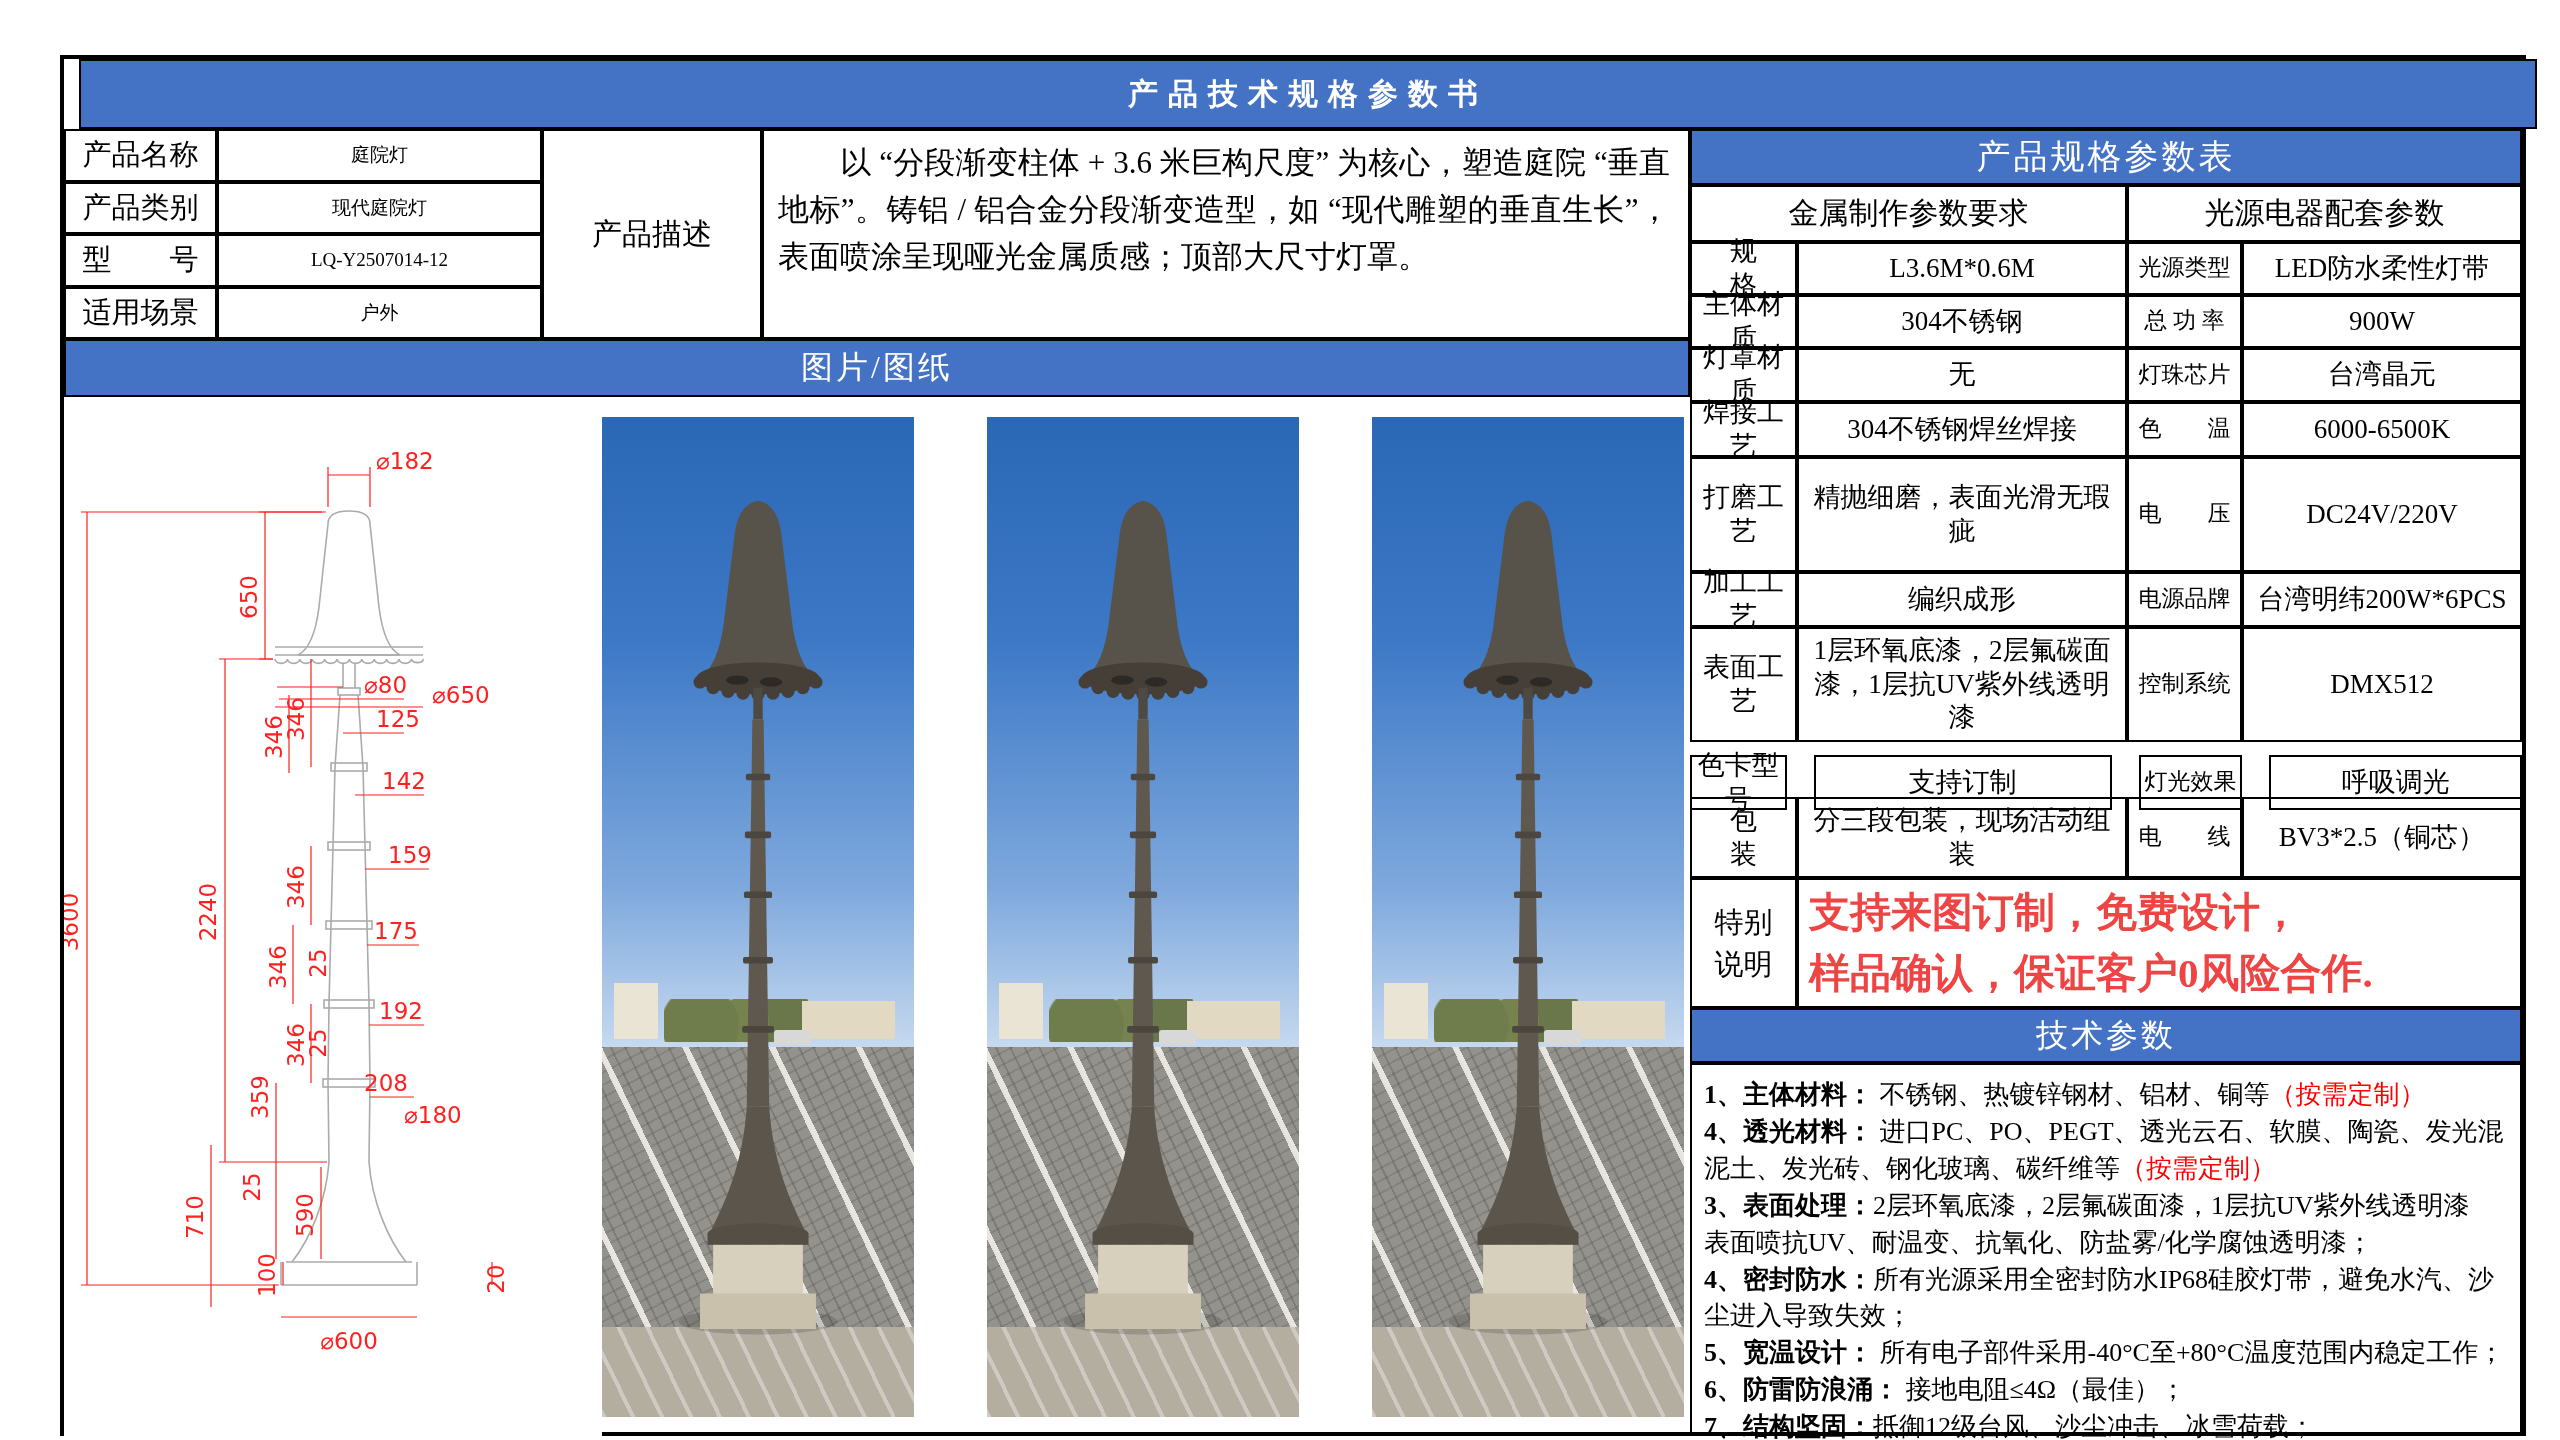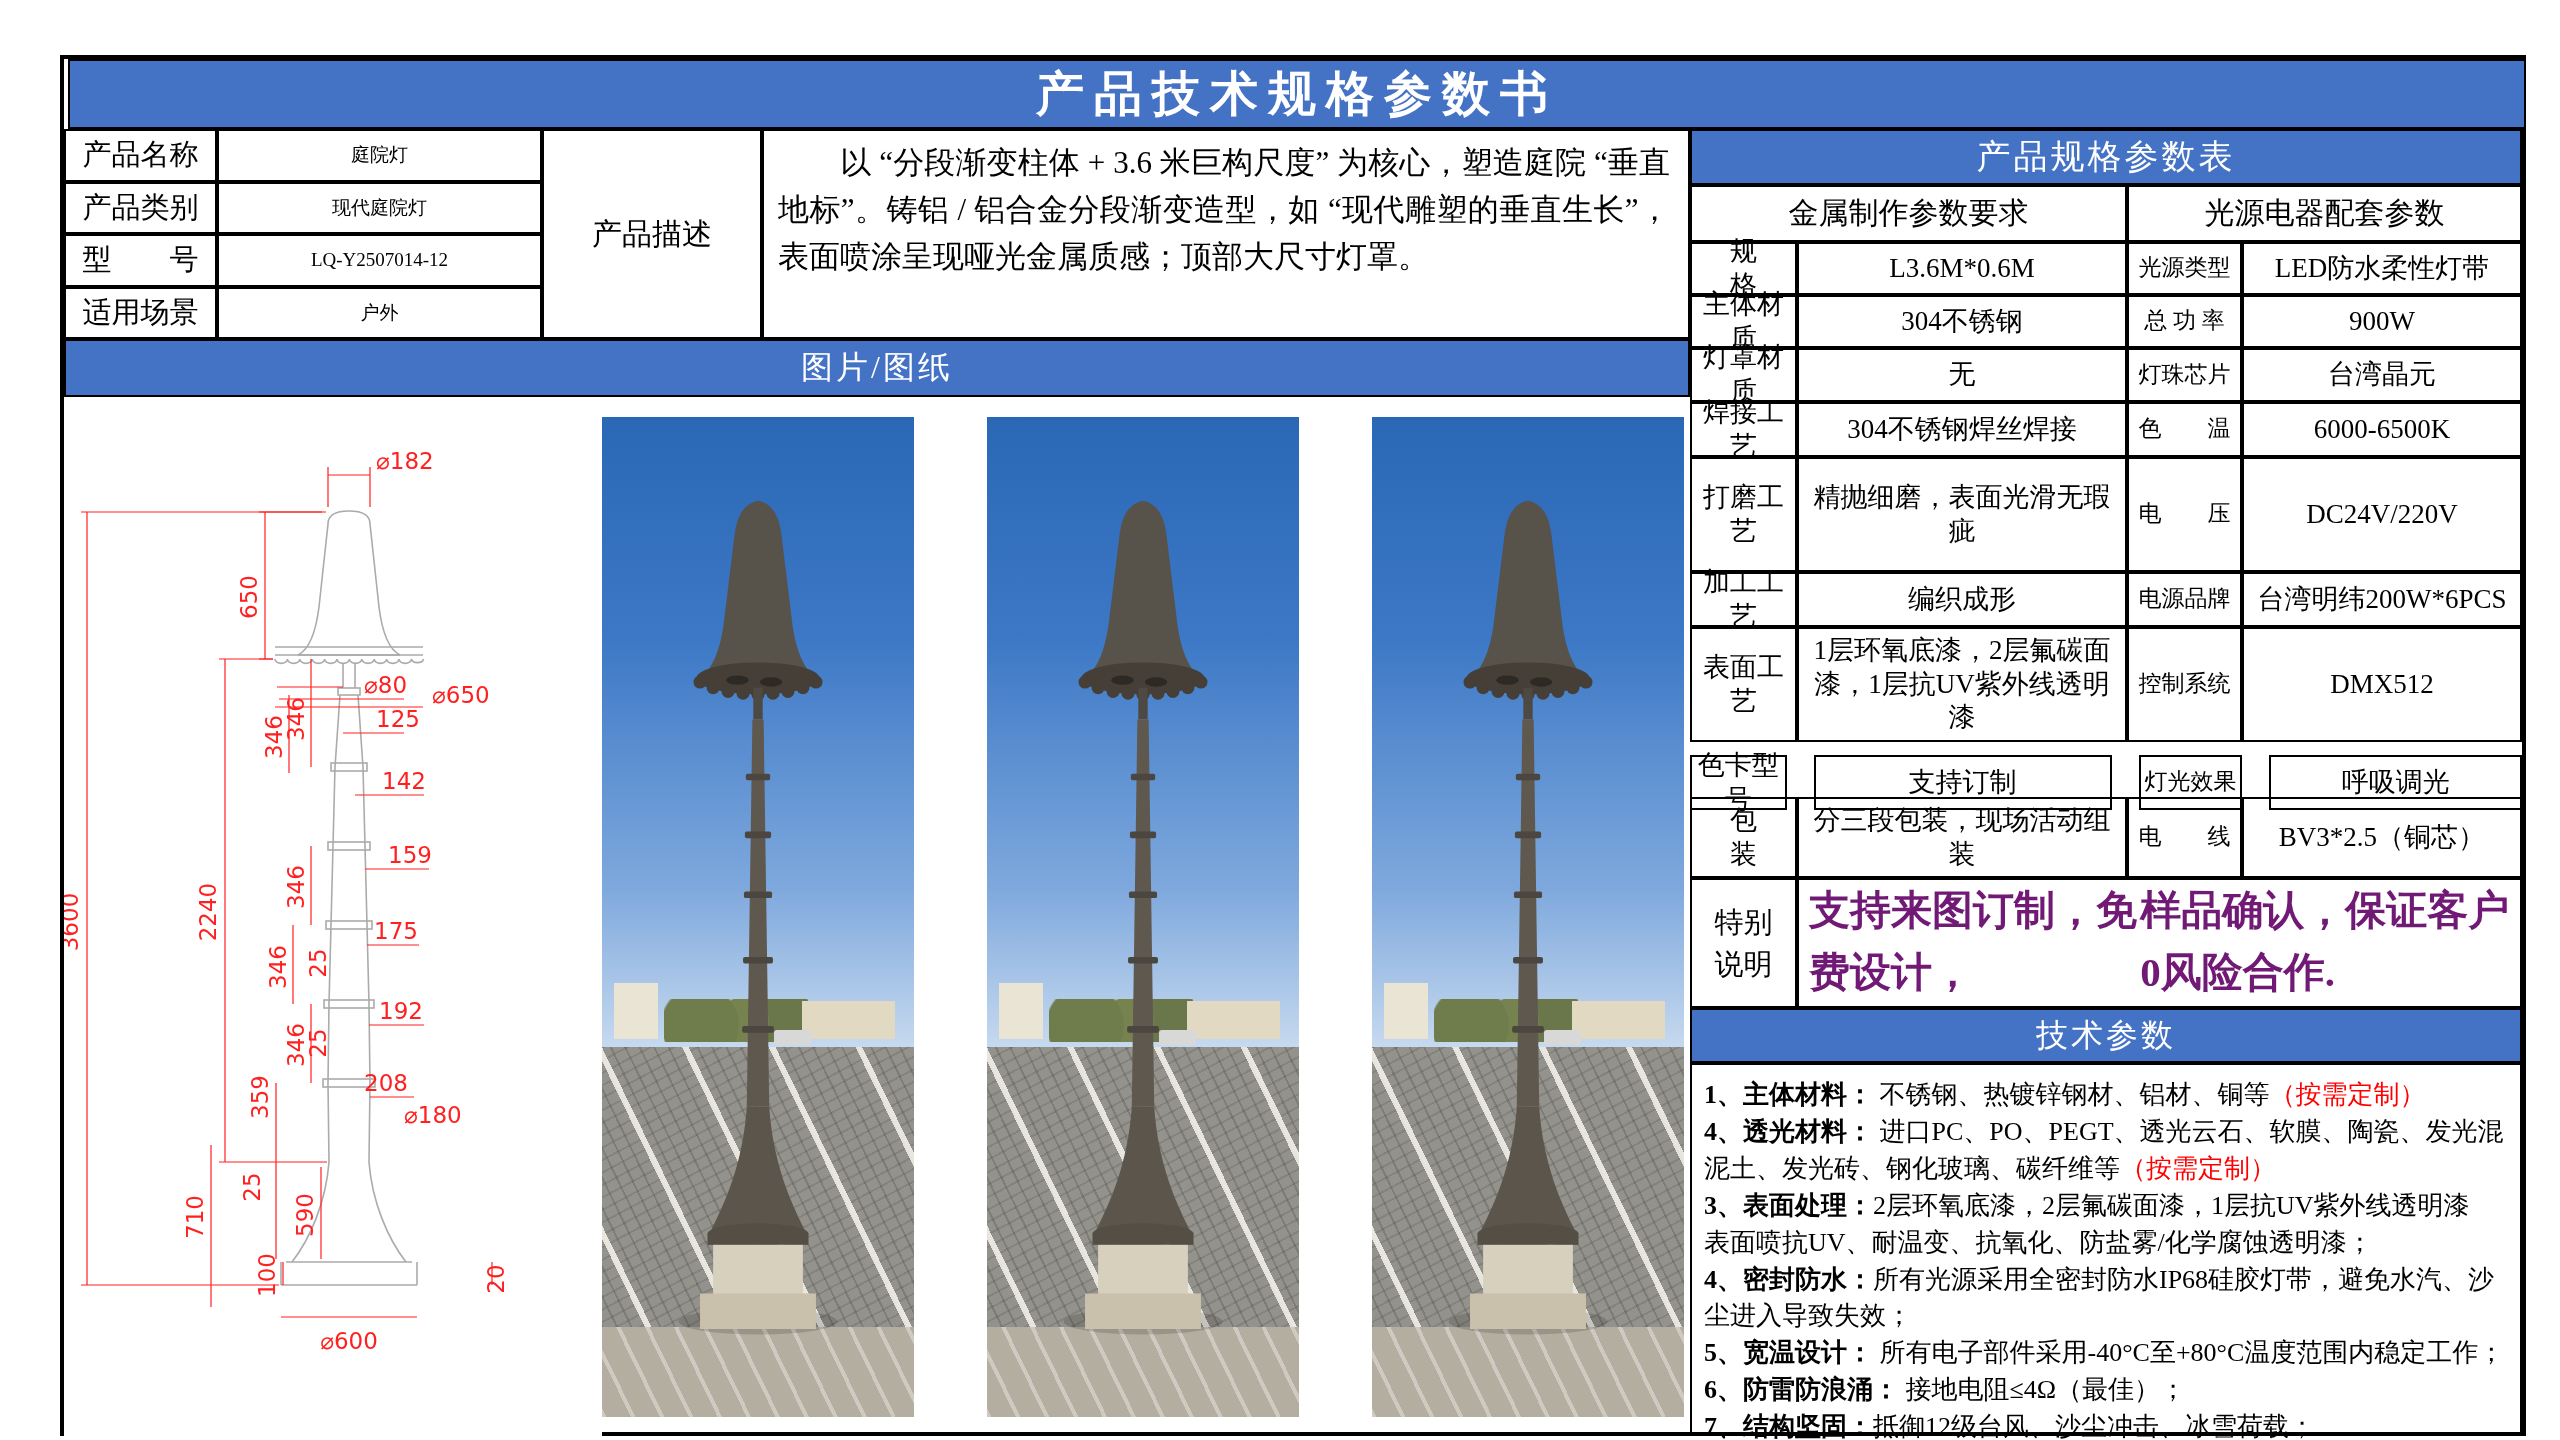--- a/index.html
+++ b/index.html
@@ -5,21 +5,21 @@
   * { box-sizing: border-box; margin: 0; padding: 0; }
   html,body { width: 2560px; height: 1440px; background:#ffffff;
     font-family: "Liberation Serif","DejaVu Serif",serif; color:#000; }
   .page { position:absolute; left:60px; top:55px; width:2466px; height:1381px;
     border:4px solid #000; background:#fff; }
   .abs { position:absolute; }
 
   
   .banner { background:#4472C4; color:#fff; display:flex; align-items:center;
     justify-content:center; border:2px solid #000; }
-  .title-bar { left:4px; top:0; width:2458px; height:70px; font-size:48px;
+  .title-bar { left:15px; top:0; width:2458px; height:70px; font-size:30px;
     font-weight:bold; letter-spacing:10px; }
   .img-banner { left:0; top:280px; width:1626px; height:58px; font-size:32px; letter-spacing:3px; }
   .spec-banner { left:1626px; top:70px; width:832px; height:56px; font-size:34px; letter-spacing:3px; }
   .tech-banner { left:1626px; top:949px; width:832px; height:55px; font-size:32px; letter-spacing:3px; }
 
   
   .info-table { left:0; top:70px; width:698px; height:210px; display:flex; }
   .info-rows { width:478px; display:flex; flex-direction:column; }
   .info-row { flex:1; display:flex; }
   .cell { border:2px solid #000; display:flex; align-items:center; justify-content:center;
@@ -36,22 +36,22 @@
   .spec-row { left:1626px; width:832px; display:flex; }
   .sc { border:2px solid #000; display:flex; align-items:center; justify-content:center;
     text-align:center; line-height:1.25; }
   .sc.l1 { width:107px; font-size:27px; }
   .sc.v1 { width:330px; font-size:27px; padding:0 6px; }
   .sc.l2 { width:115px; font-size:23px; }
   .sc.v2 { width:280px; font-size:27px; padding:0 4px; }
   .special-label { left:1626px; top:819px; width:107px; height:130px; font-size:29px;
     white-space:pre-line; line-height:1.45; }
   .special-text { left:1733px; top:819px; width:725px; height:130px; border:2px solid #000;
-    color:#701a75; font-weight:bold; font-size:41px; line-height:1.5;
-    display:flex; flex-direction:row; justify-content:center; padding-left:10px; }
+    color:#ef4444; font-weight:bold; font-size:41px; line-height:1.5;
+    display:flex; flex-direction:column; justify-content:center; padding-left:10px; }
 
   
   .tech-list { left:1626px; top:1004px; width:832px; height:373px; border:2px solid #000;
     padding:12px 10px 0 12px; font-size:26px; line-height:1.42; }
   .tech-item b { font-weight:bold;text-align:center; }
   .tech-item span { white-space:pre-line; }
   .red { color:#ff0000; }
 
   
   .drawing { left:0; top:338px; width:538px; height:1039px; background:#fff; }

